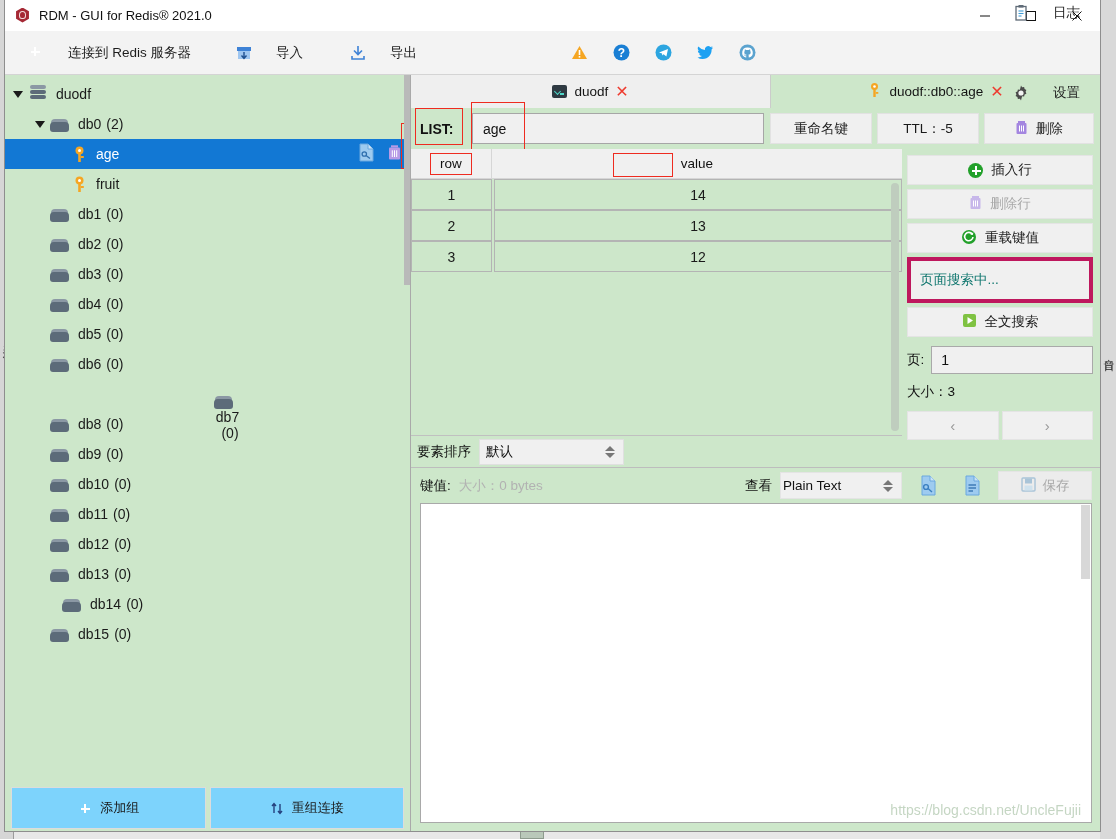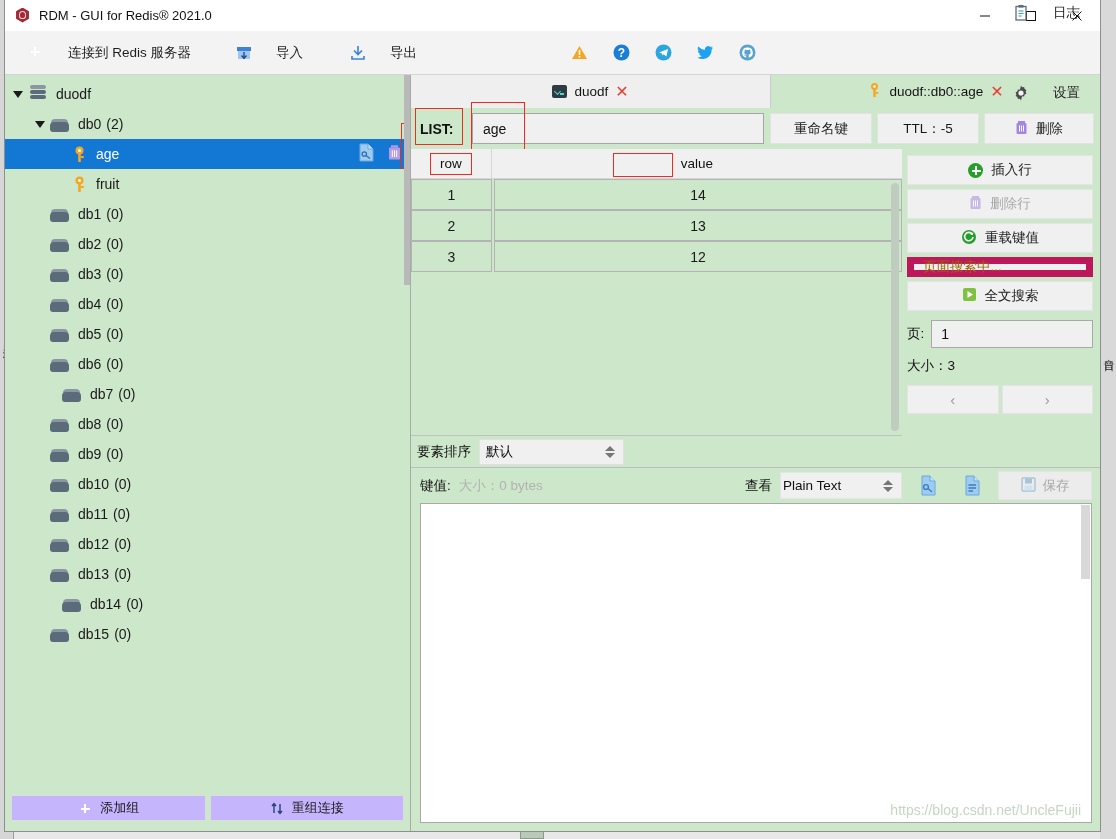--- a/index.html
+++ b/index.html
@@ -153,21 +153,21 @@
   .tree-count { margin-left: 5px; font-size: 14px; }
   .row-actions {
     position: absolute; right: 8px; top: 0; height: 30px;
     display: flex; align-items: center; gap: 12px;
   }
   #sidebar-footer {
     height: 40px; flex: none; display: flex; align-items: center;
     gap: 4px; padding: 0 6px 6px 6px;
   }
   .footer-btn {
-    flex: 1; height: 26px; background: #c4b5fd; border: 1px solid #dcdcdc;
+    flex: 1; height: 42px; background: #7dd3fc; border: 1px solid #dcdcdc;
     display: flex; align-items: center; justify-content: center; gap: 8px;
     font-size: 13px; color: #1a1a1a; font-family: Liberation Serif, serif;
   }
   #sidebar-scroll {
     position: absolute; right: 0px; top: 0; width: 6px; height: 100%;
     background: transparent;
   }
   #sidebar-scroll .thumb {
     position: absolute; left: 0; top: 0; width: 6px; height: 210px;
     background: #b9b9b9;
@@ -279,23 +279,23 @@
     flex: 1; display: flex; flex-direction: column; padding: 6px 7px 0 5px;
     gap: 4px; min-width: 0;
   }
   .col-btn {
     height: 30px; background: #f0f0f0; border: 1px solid #e4e4e4;
     display: flex; align-items: center; justify-content: center; gap: 8px;
     font-size: 13.5px; color: #1a1a1a; flex: none;
   }
   .col-btn.disabled { color: #a8a8a8; }
   #search-input {
-    height: 20px; background: #f0f0f0; border: 7px solid #be185d;
+    height: 46px; background: #f0f0f0; border: 4px solid #be185d;
     display: flex; align-items: center; padding: 0 9px;
-    font-size: 13.5px; color: #a16207; flex: none;
+    font-size: 13.5px; color: #0f766e; flex: none;
   }
   #page-row { display: flex; align-items: center; gap: 7px; margin-top: 5px; flex: none; }
   #page-label { font-size: 13.5px; color: #111; }
   #page-input {
     flex: 1; height: 28px; background: #f0f0f0; border: 1px solid #a9a9a9;
     display: flex; align-items: center; padding: 0 9px; font-size: 14px; color: #111;
   }
   #size-label { font-size: 13.5px; color: #111; margin-top: 5px; flex: none; }
   #pager { display: flex; gap: 3px; margin-top: 6px; flex: none; }
   .pg-btn {
@@ -569,21 +569,21 @@
           </div>
           <div class="tree-row" style="padding-left: 28px;">
             <span class="twisty"></span>
             <span class="db-ico">
               <span class="d2"></span>
               <span class="d1"></span>
             </span>
             <span>db6</span>
             <span class="tree-count">(0)</span>
           </div>
-          <div class="tree-row" style="padding-left: 40px;">
+          <div class="tree-row" style="padding-left: 40px; flex-direction: column;">
             <span class="twisty"></span>
             <span class="db-ico">
               <span class="d2"></span>
               <span class="d1"></span>
             </span>
             <span>db7</span>
             <span class="tree-count">(0)</span>
           </div>
           <div class="tree-row" style="padding-left: 28px;">
             <span class="twisty"></span>

